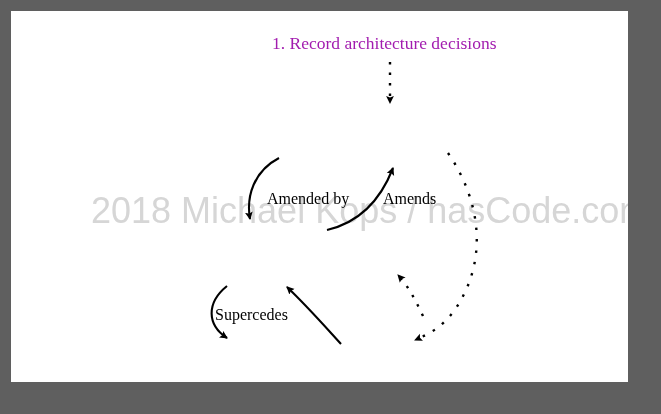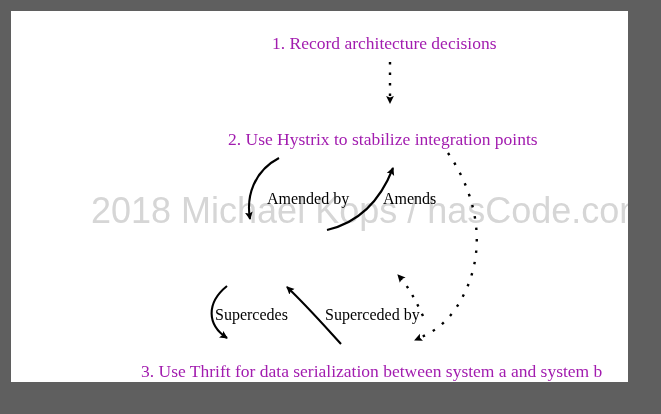--- a/index.html
+++ b/index.html
@@ -112,22 +112,19 @@
       <g>
         <path d="M437,142 C470,190 478,250 443,300 C430,317 418,323 404,329" fill="none" stroke="#000000" stroke-width="2.4" stroke-dasharray="2.5 9" marker-end="url(#arrow-dotted)"></path>
       </g>
 
       <g>
         <path d="M412,305 C404,288 397,275 387,264" fill="none" stroke="#000000" stroke-width="2.4" stroke-dasharray="2.5 8" marker-end="url(#arrow-dotted)"></path>
       </g>
     </svg>
 
     <div class="node-label" id="node-1">1. Record architecture decisions</div>
-    <div class="node-label" id="node-2">2. Use Hystrix to stabilize integration points</div>
-    <div class="node-label" id="node-3">3. Use Thrift for data serialization between system a and system b</div>
 
     <div class="edge-label" id="label-amended-by">Amended by</div>
     <div class="edge-label" id="label-amends">Amends</div>
     <div class="edge-label" id="label-supercedes">Supercedes</div>
-    <div class="edge-label" id="label-superceded-by">Superceded by</div>
 
   </div>
 </div>
 
 </body></html>

